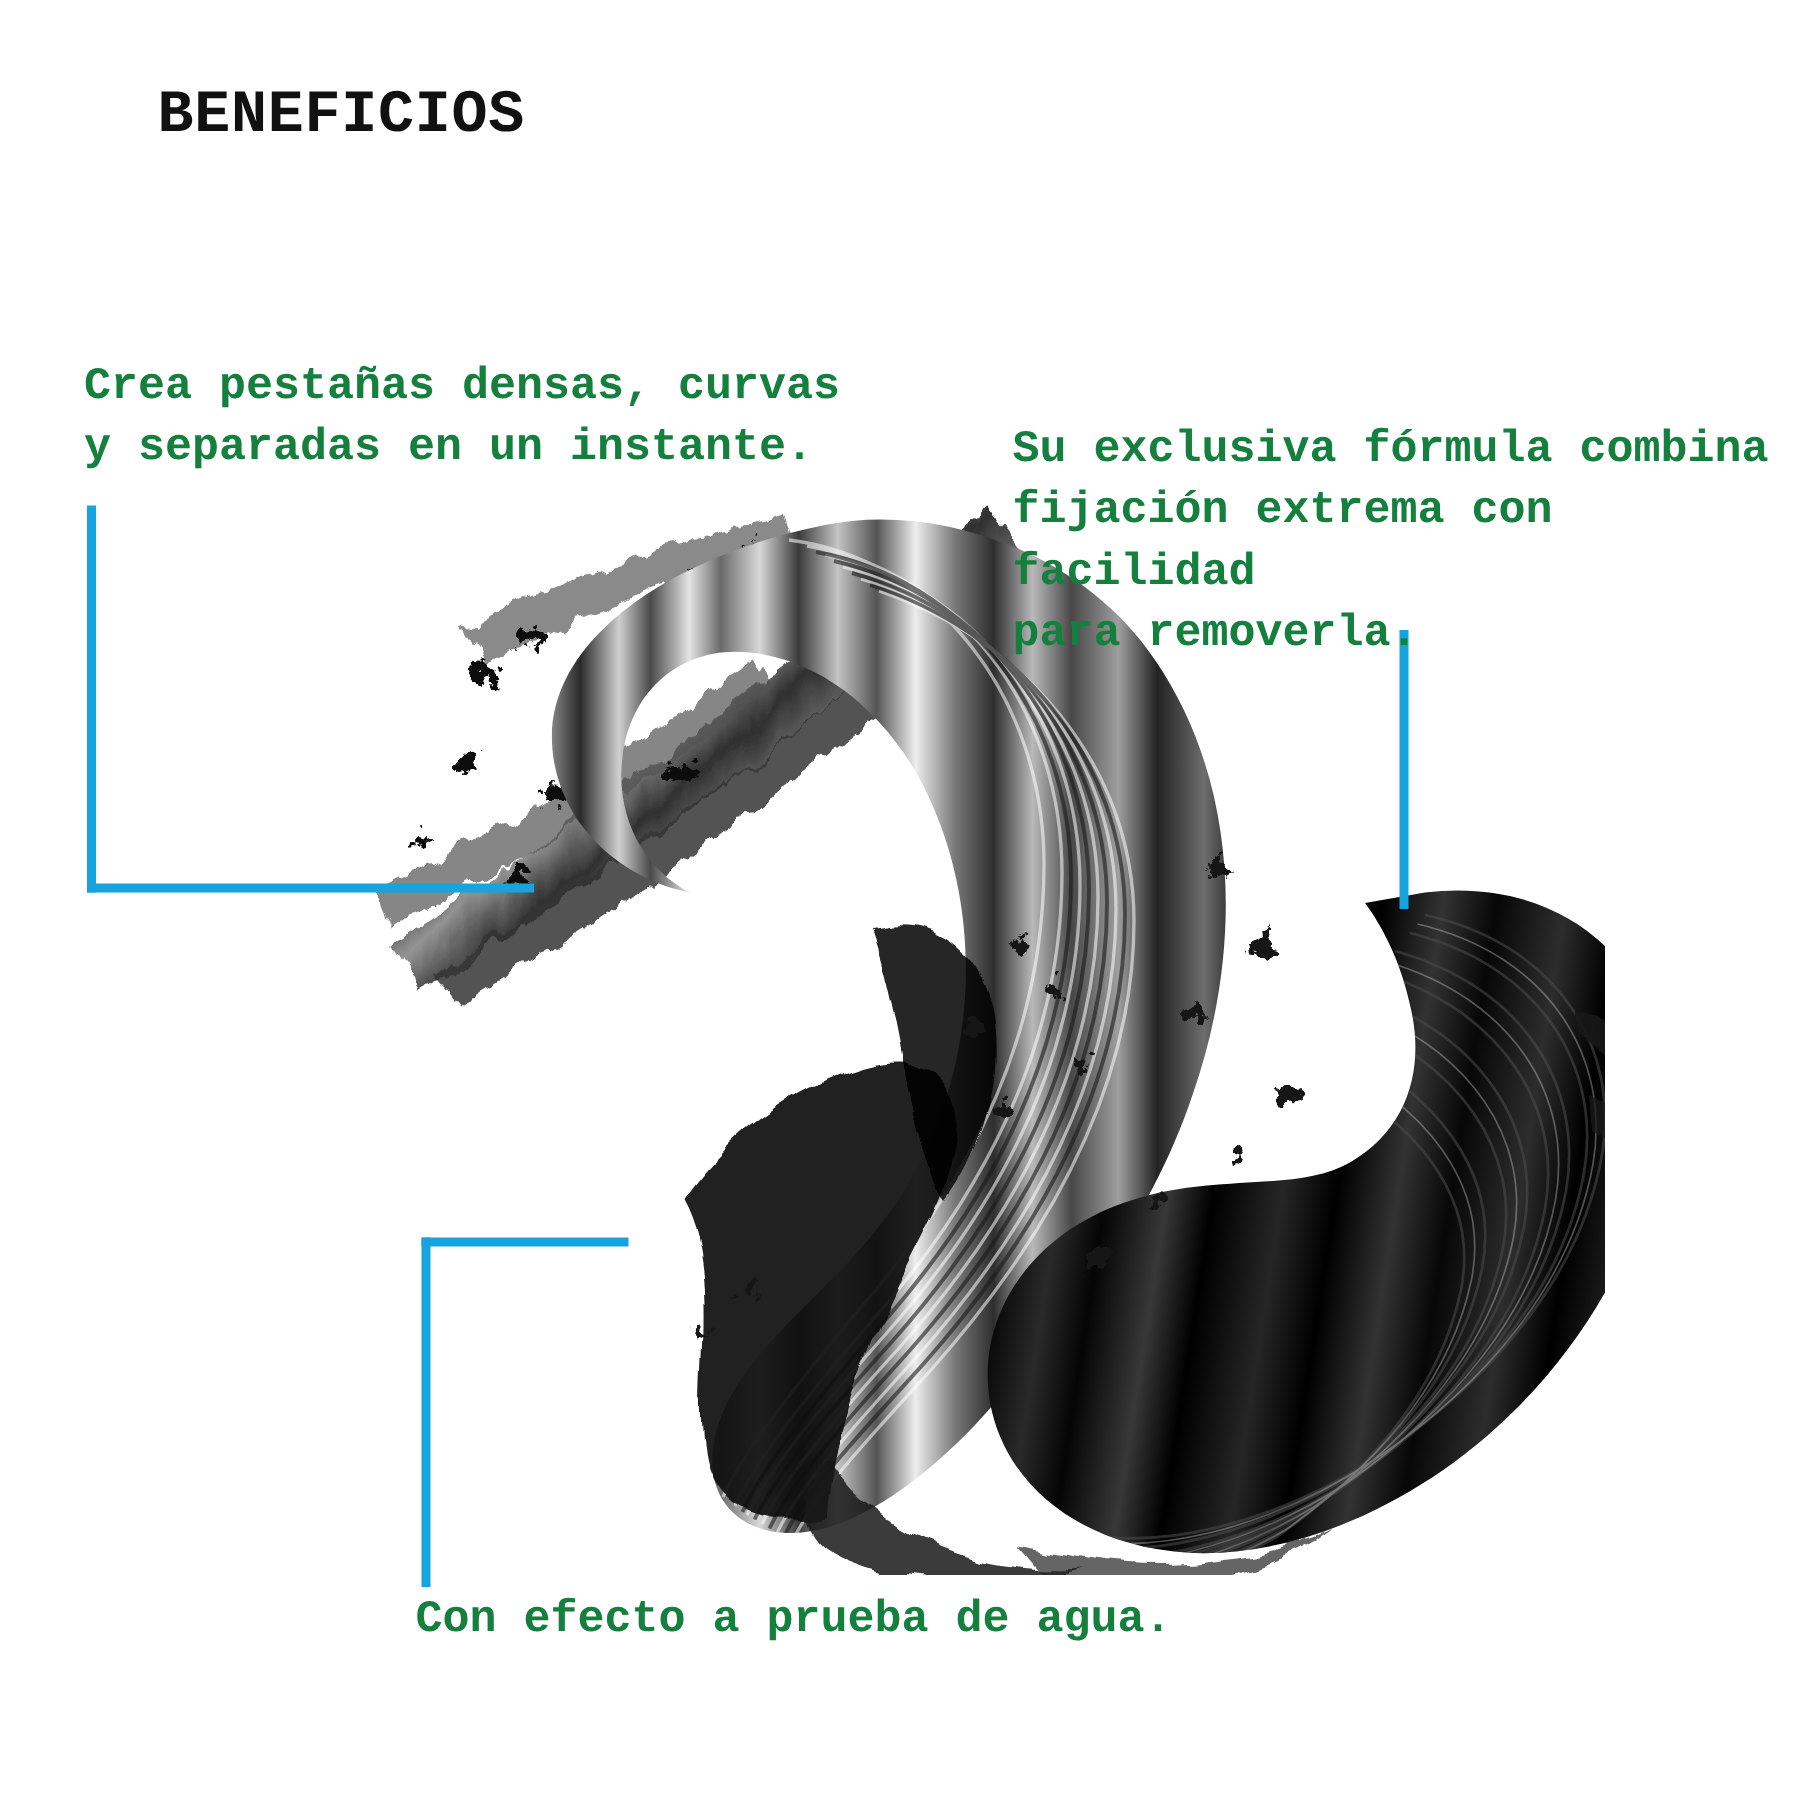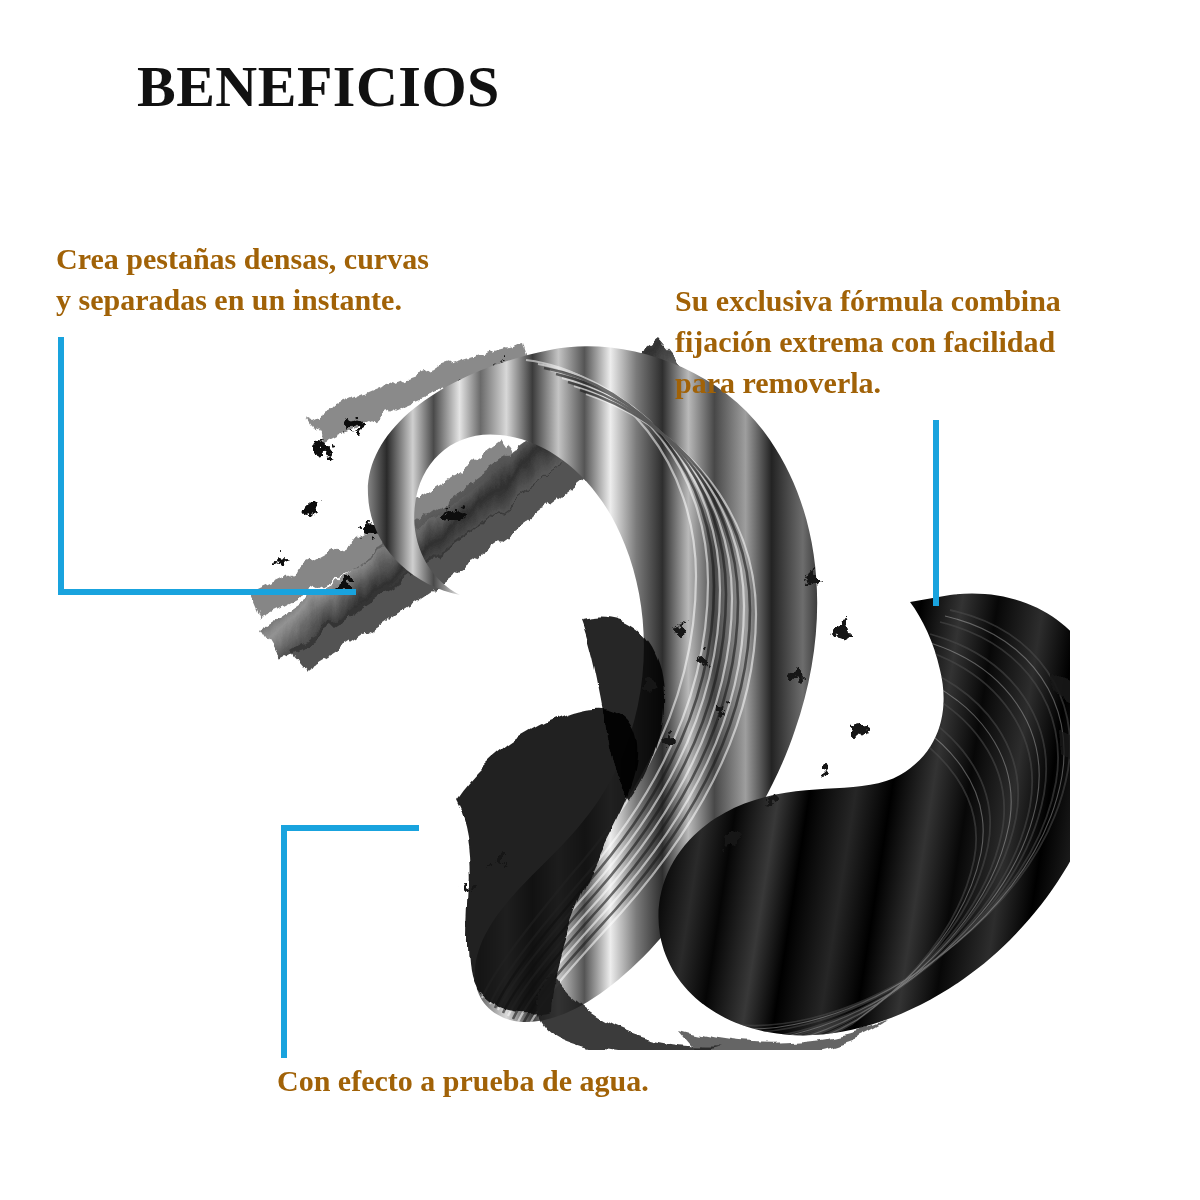--- a/index.html
+++ b/index.html
@@ -16,38 +16,37 @@
     height: 1200px;
     background: #ffffff;
     overflow: hidden;
   }
 
   
   #page-title {
     position: absolute;
     left: 105px;
     top: 58px;
-    font-family: Liberation Serif, serif;
+    font-family: Liberation Mono, monospace;
     font-weight: bold;
-    font-size: 58px;
+    font-size: 40px;
     line-height: 1.0;
     letter-spacing: 0.5px;
     color: #111111;
     white-space: nowrap;
-    margin-left: 32px;
   }
 
   
   .benefit-text {
     position: absolute;
-    font-family: Liberation Serif, serif;
+    font-family: Liberation Mono, monospace;
     font-weight: bold;
     font-size: 30px;
     line-height: 41px;
-    color: #a16207;
+    color: #15803d;
     white-space: pre-line;
   }
   #benefit-text-1 { left: 56px;  top: 238px; width: 520px; }
   #benefit-text-2 { left: 675px; top: 280px; width: 510px; }
   #benefit-text-3 { left: 277px; top: 1060px; width: 520px; }
 
   
   .connector {
     position: absolute;
   }

